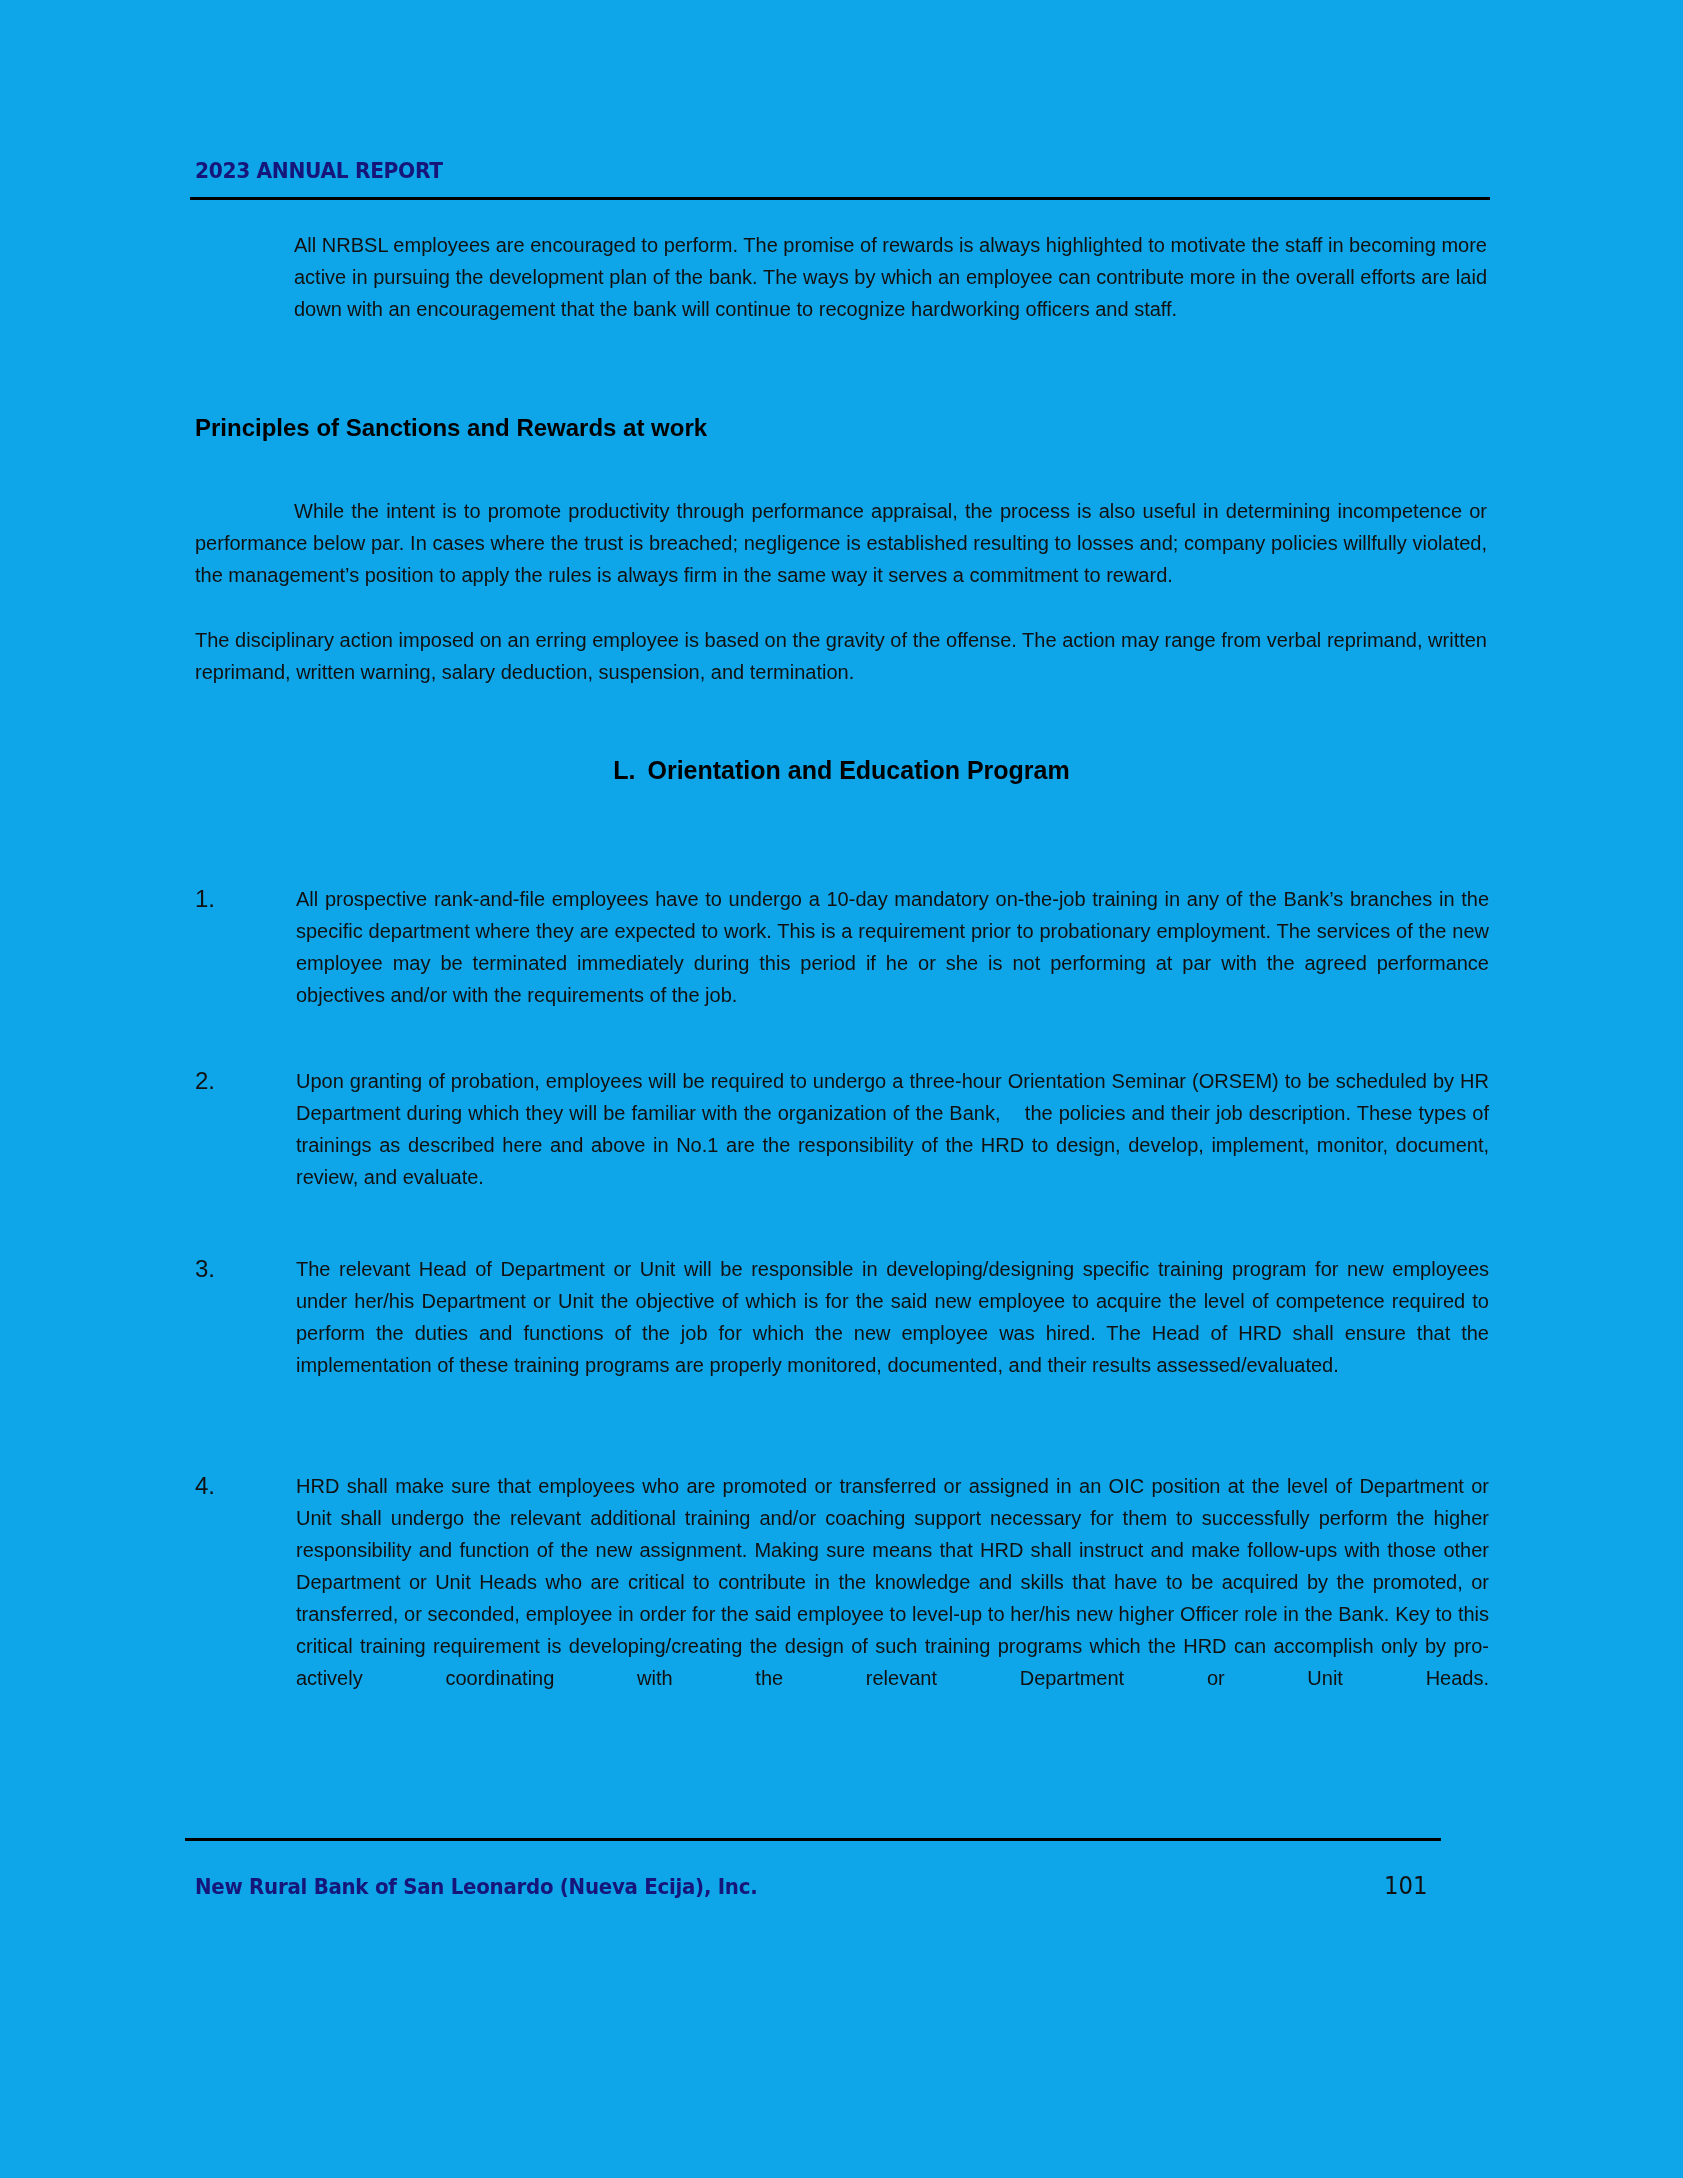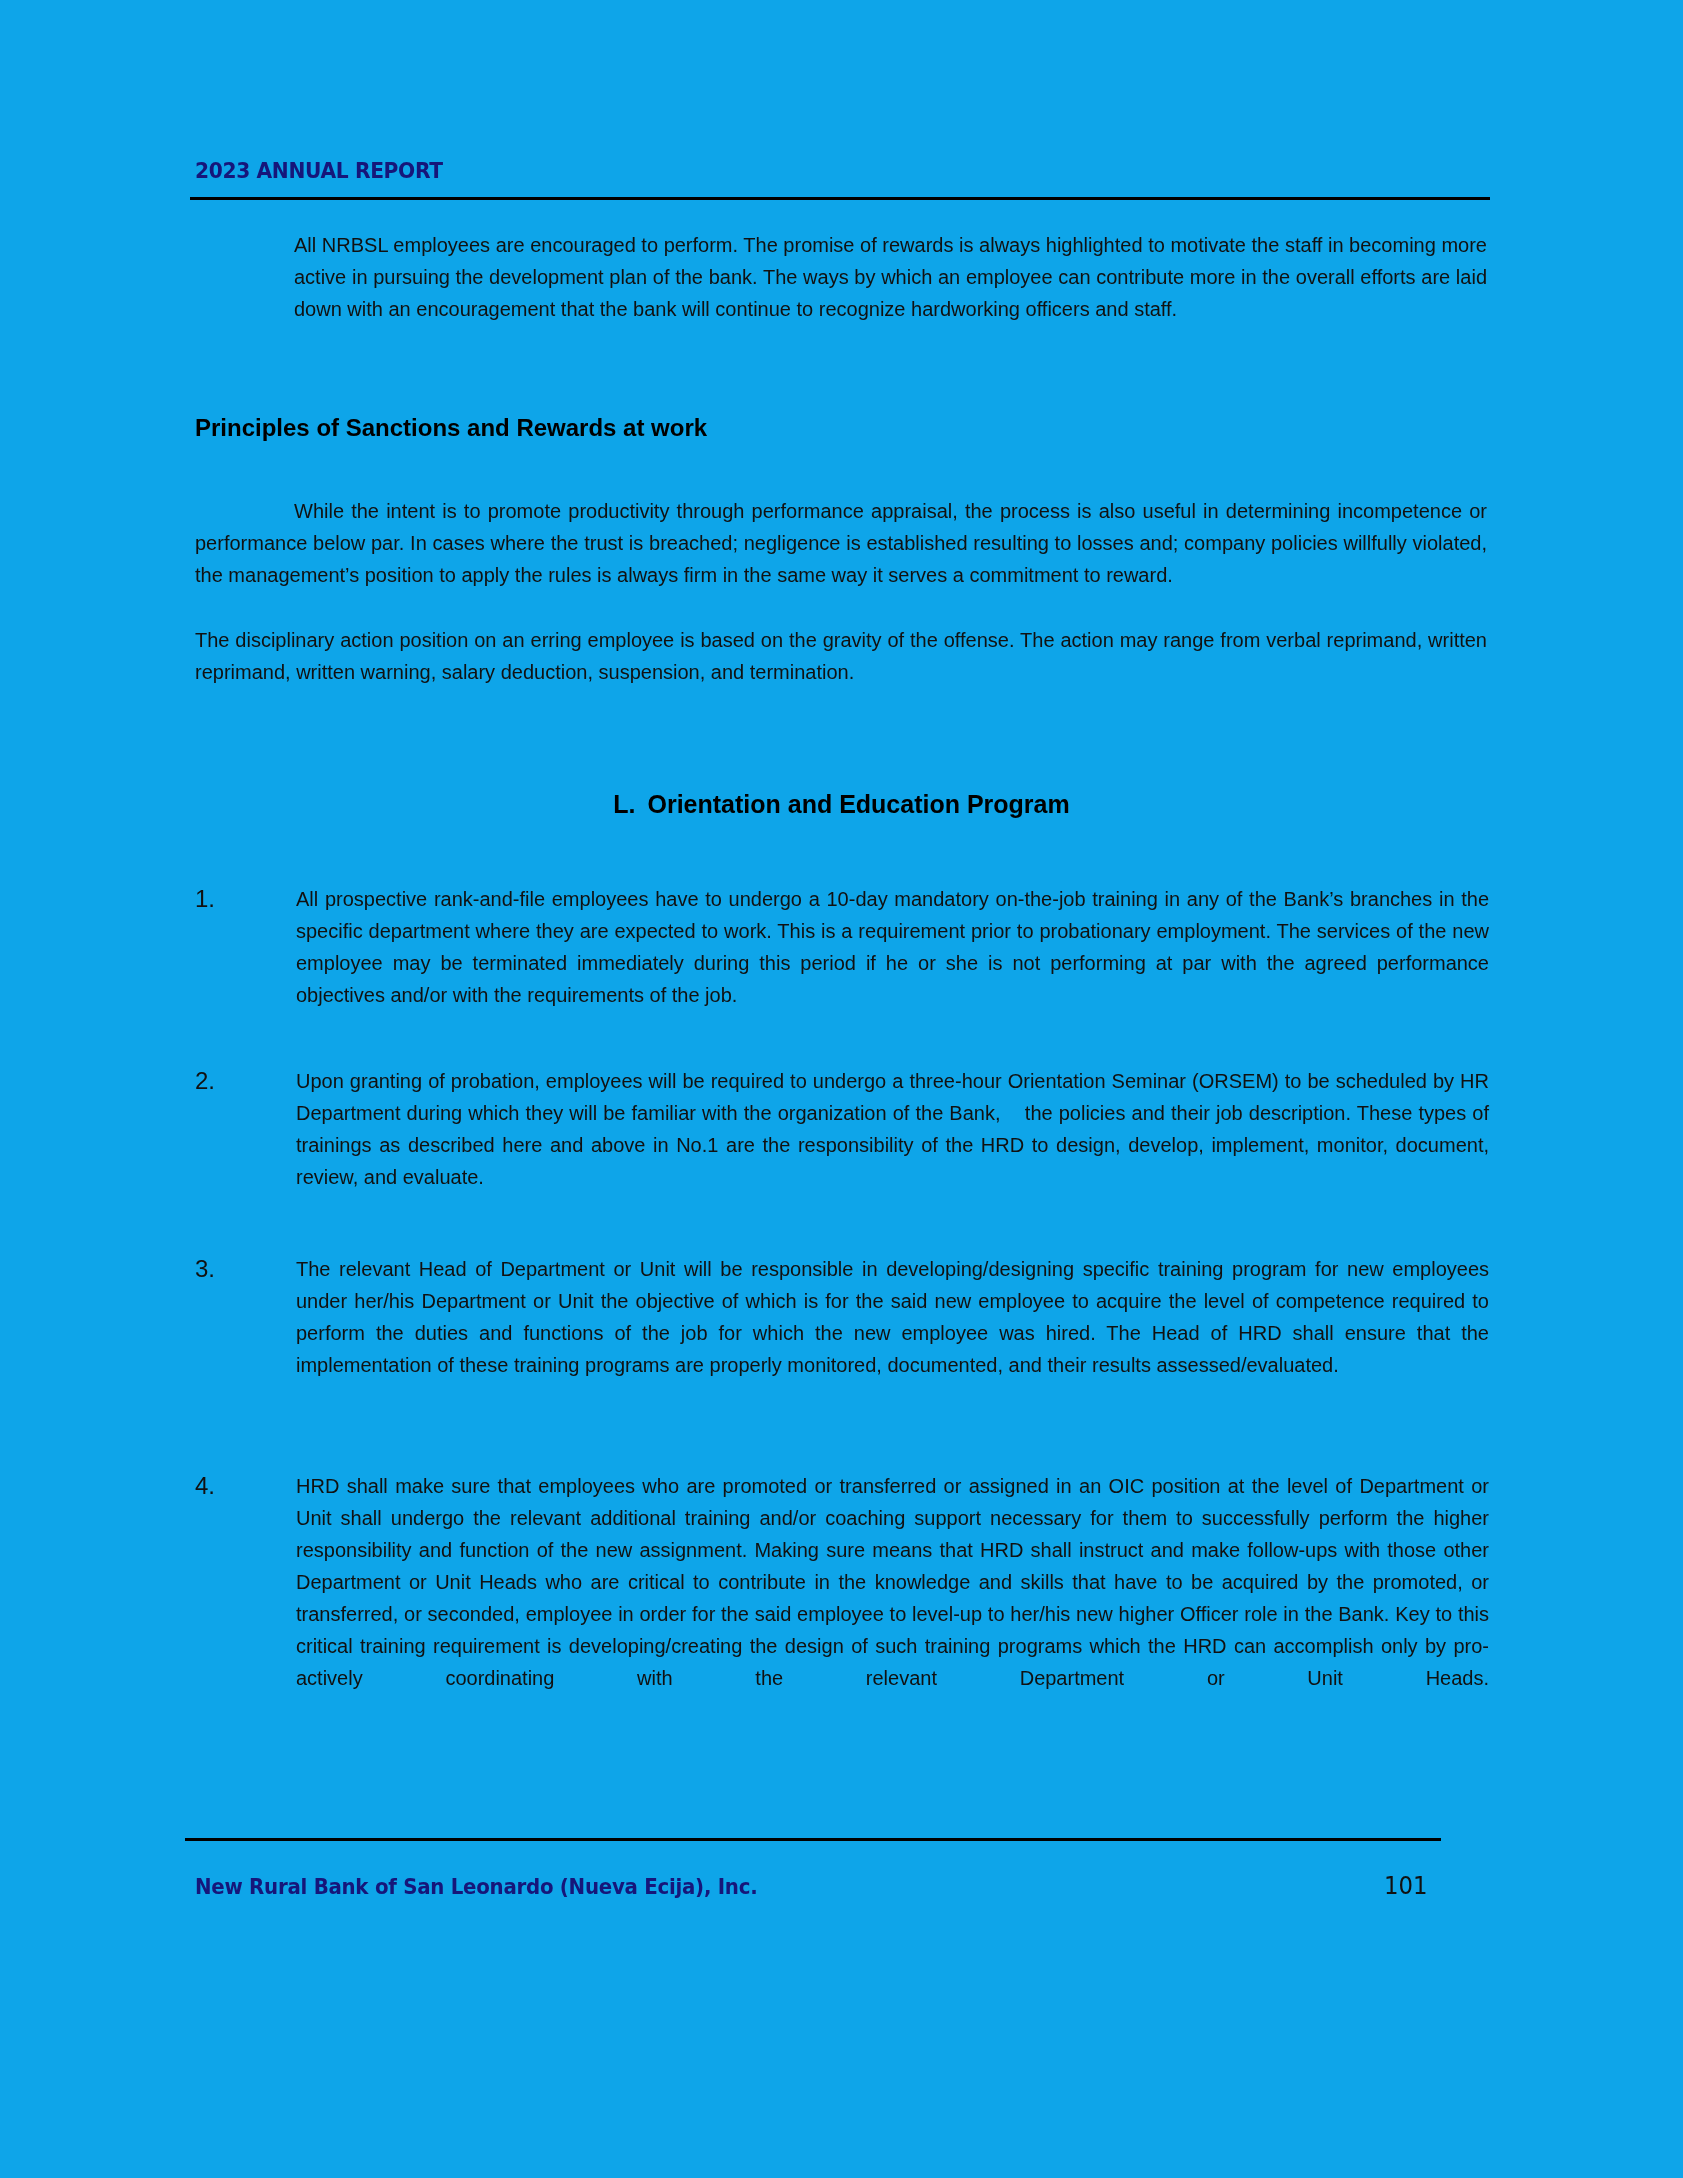--- a/index.html
+++ b/index.html
@@ -20,21 +20,21 @@
   .intro { left: 294px; top: 229px; width: 1193px; }
   .sub-head {
     position: absolute; left: 195px; top: 412px;
     font-family: "Liberation Sans", sans-serif; font-weight: bold; font-size: 24px; line-height: 32px; color: #000;
     white-space: nowrap;
     text-align: right;
   }
   .para2 { left: 195px; top: 471px; width: 1292px; text-indent: 99px; margin-top: 24px; }
   .para3 { left: 195px; top: 624px; width: 1292px; }
   .sec-head {
-    position: absolute; left: 0; top: 788px; width: 1683px; text-align: center;
+    position: absolute; left: 0; top: 754px; width: 1683px; text-align: center;
     font-family: "Liberation Sans", sans-serif; font-weight: bold; font-size: 25px; line-height: 32px; color: #000;
   }
   .sec-head .letter { margin-right: 12px; }
   .list-item { position: absolute; left: 195px; width: 1292px; }
   .list-num {
     position: absolute; left: 0; top: 0;
     font-family: "Liberation Sans", sans-serif; font-size: 24px; line-height: 32px; color: #111;
   }
   .list-text { position: absolute; left: 101px; top: 0; width: 1193px; }
   .item1 { top: 883px; }
@@ -58,21 +58,21 @@
 
 <div class="page">
 
   <div class="hdr-title">2023 ANNUAL REPORT</div>
   <div class="hdr-rule"></div>
 
   <div class="block body-text intro">All NRBSL employees are encouraged to perform. The promise of rewards is always highlighted to motivate the staff in becoming more active in pursuing the development plan of the bank. The ways by which an employee can contribute more in the overall efforts are laid down with an encouragement that the bank will continue to recognize hardworking officers and staff.</div>
 
   <div class="sub-head">Principles of Sanctions and Rewards at work</div>
   <div class="block body-text para2">While the intent is to promote productivity through performance appraisal, the process is also useful in determining incompetence or performance below par. In cases where the trust is breached; negligence is established resulting to losses and; company policies willfully violated, the management’s position to apply the rules is always firm in the same way it serves a commitment to reward.</div>
-  <div class="block body-text para3">The disciplinary action position on an erring employee is based on the gravity of the offense. The action may range from verbal reprimand, written reprimand, written warning, salary deduction, suspension, and termination.</div>
+  <div class="block body-text para3">The disciplinary action imposed on an erring employee is based on the gravity of the offense. The action may range from verbal reprimand, written reprimand, written warning, salary deduction, suspension, and termination.</div>
 
   <div class="sec-head">
     <span class="letter">L.</span><span>Orientation and Education Program</span>
   </div>
 
   <div class="list-item item1">
     <span class="list-num">1.</span>
     <div class="list-text body-text">All prospective rank-and-file employees have to undergo a 10-day mandatory on-the-job training in any of the Bank’s branches in the specific department where they are expected to work. This is a requirement prior to probationary employment. The services of the new employee may be terminated immediately during this period if he or she is not performing at par with the agreed performance objectives and/or with the requirements of the job.</div>
   </div>
 

